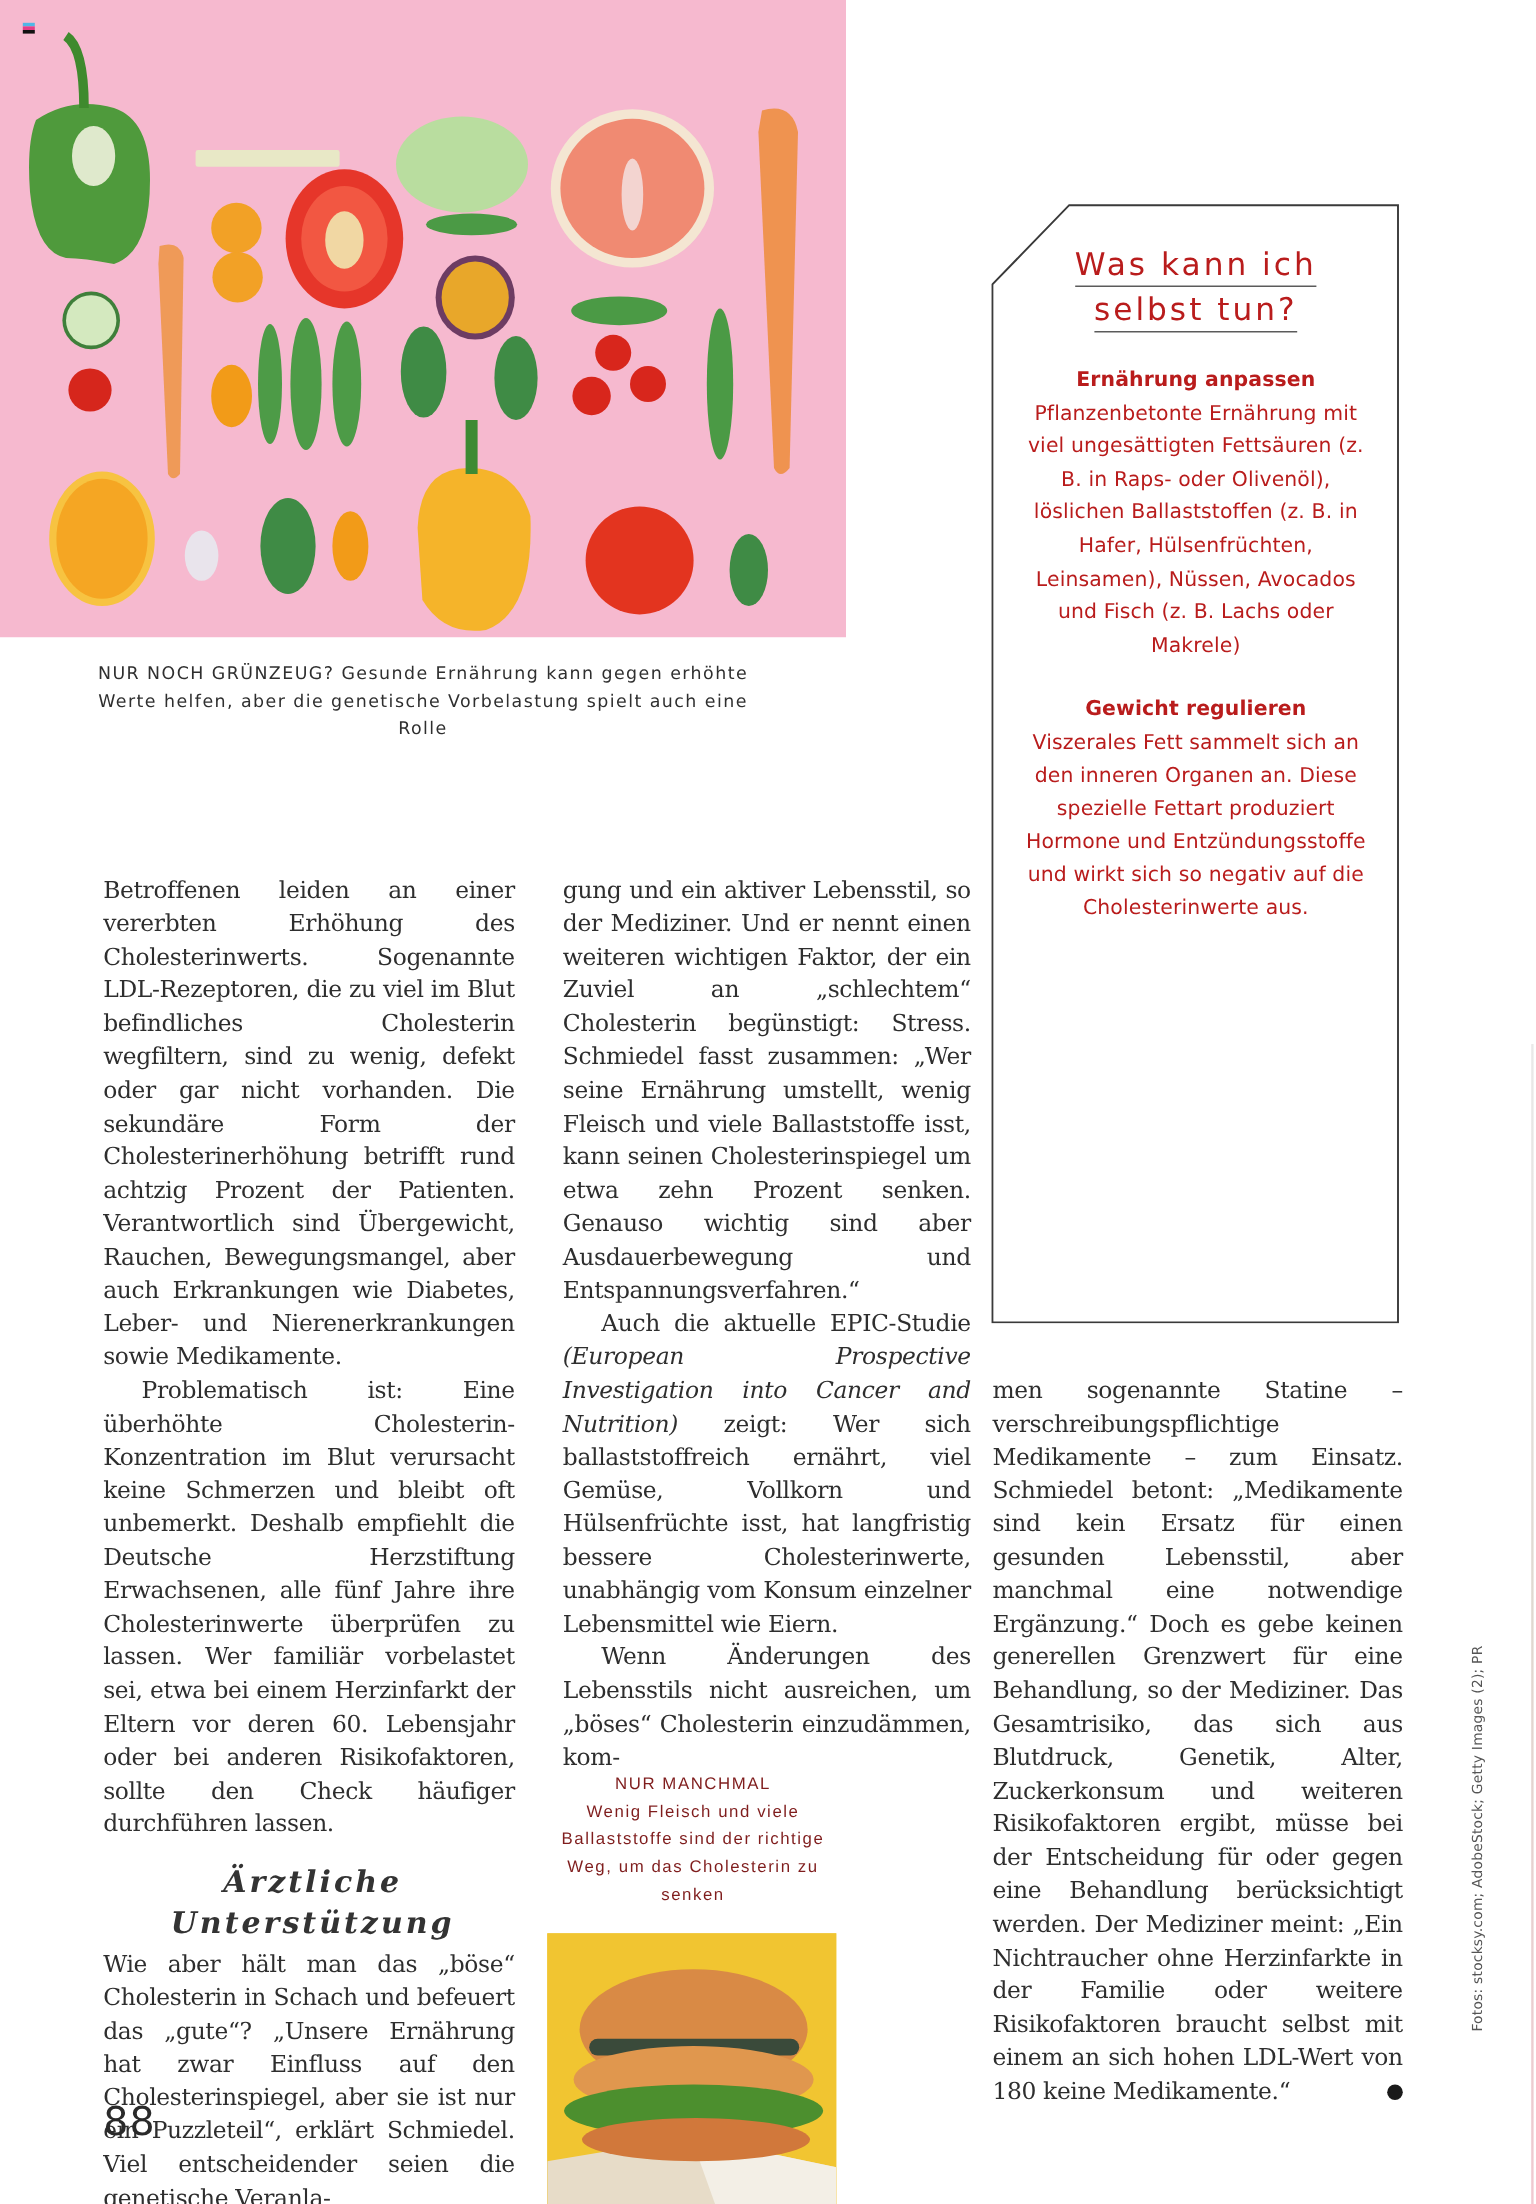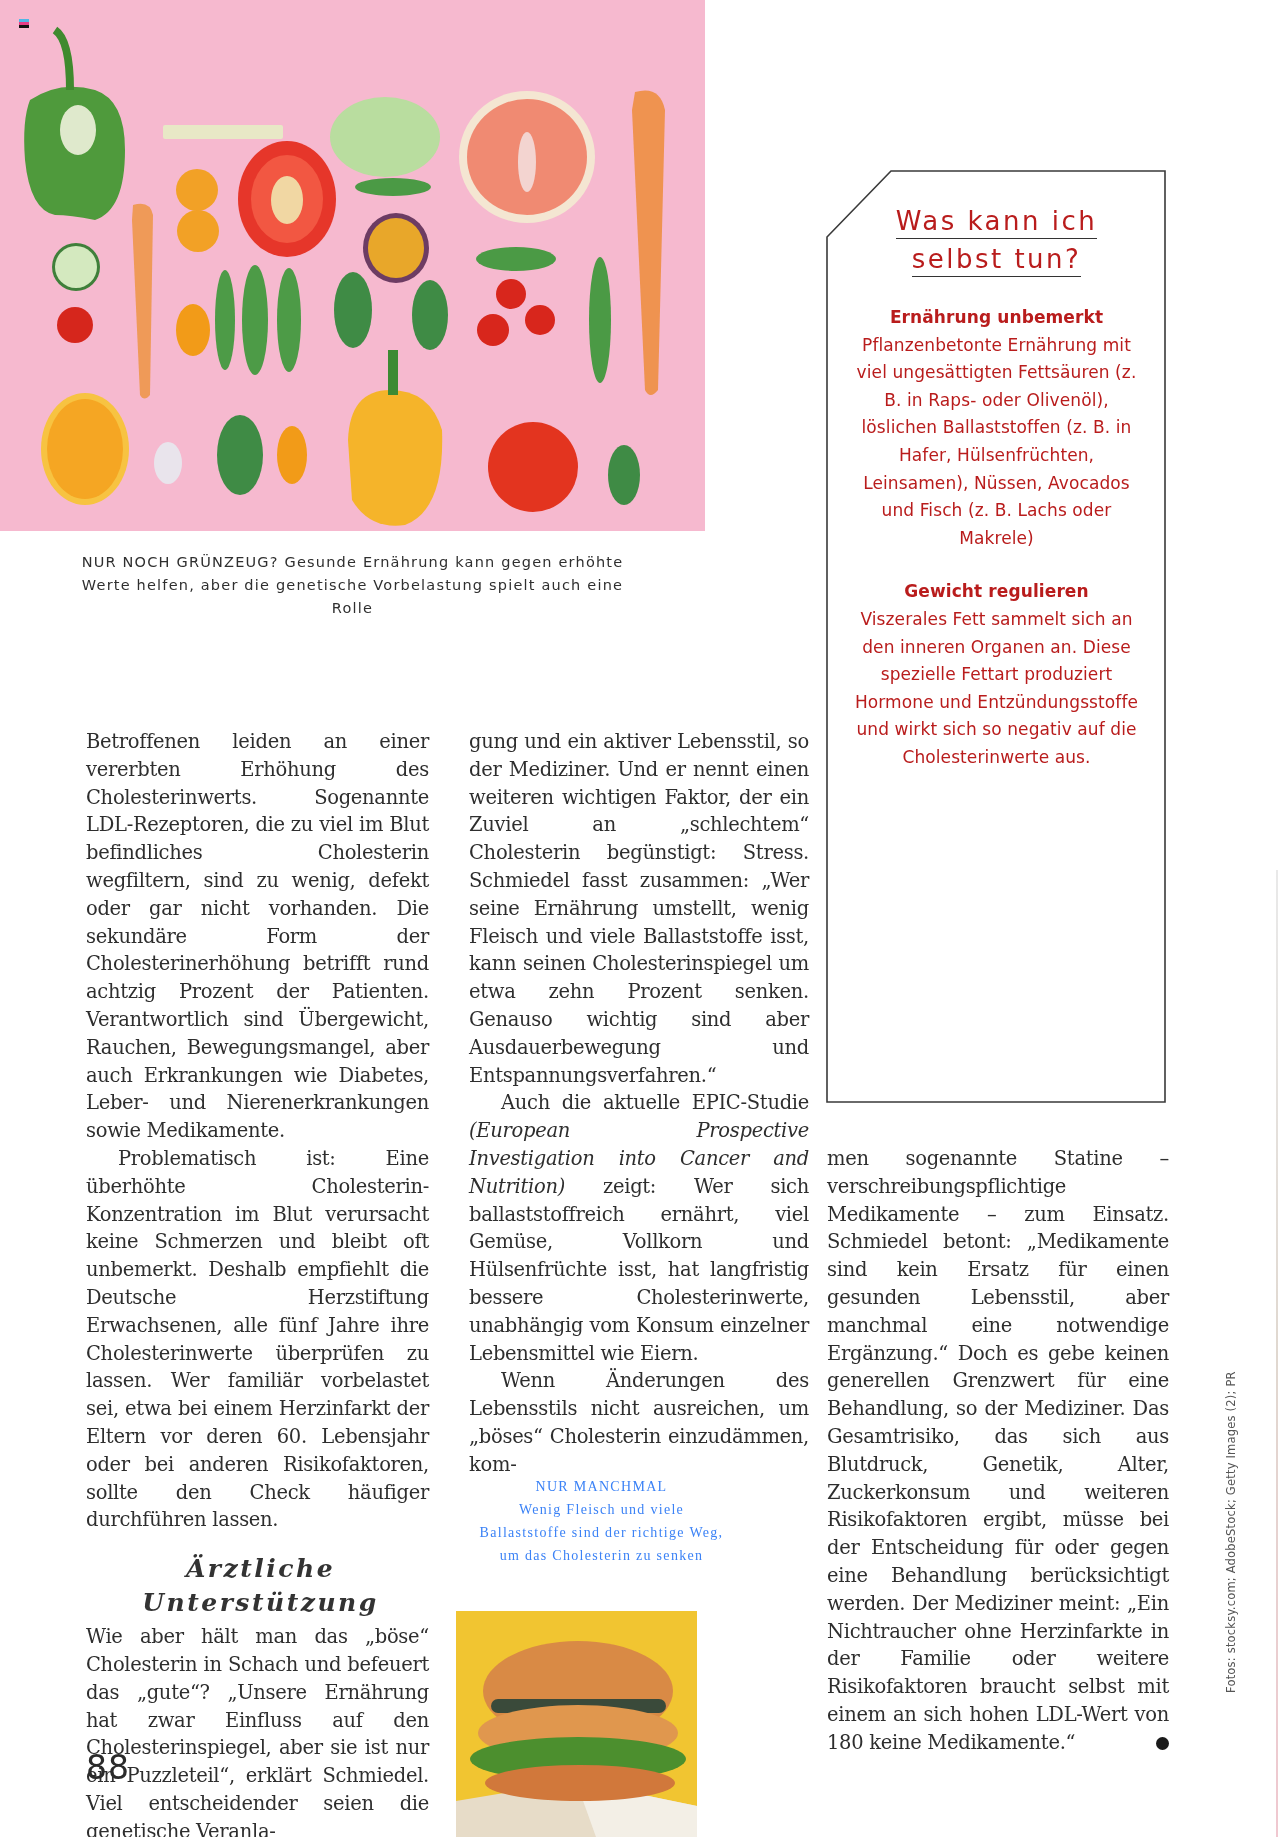--- a/index.html
+++ b/index.html
@@ -34,22 +34,22 @@
   .infobox svg.frame { position: absolute; left: 0; top: 0; width: 100%; height: 100%; }
   .infobox .inner { position: absolute; left: 0; top: 0; width: 100%; text-align: center; font-family: "DejaVu Sans", sans-serif; color: #b91c1c; }
   .box-title { margin-top: 32px; font-size: 26px; line-height: 38px; letter-spacing: 2.5px; font-weight: normal; }
   .box-title span { display: inline-block; border-bottom: 1.5px solid #333; line-height: 34px; }
   .box-section { margin-top: 26px; font-size: 17px; line-height: 27.6px; letter-spacing: 0.1px; }
   .box-section:first-of-type { margin-top: 30px; }
   .box-section h3 { font-size: 17px; font-weight: bold; line-height: 27.6px; }
   .box-section p { padding: 0 22px; }
 
   
-  .caption-2 { position: absolute; left: 479px; top: 1475px; width: 245px; text-align: center;
-    font-family: Liberation Serif, serif; font-size: 14px; line-height: 23px; letter-spacing: 1.3px; color: #3b82f6; }
+  .caption-2 { position: absolute; left: 455px; top: 1475px; width: 245px; text-align: center;
+    font-family: Liberation Sans, sans-serif; font-size: 14px; line-height: 23px; letter-spacing: 1.3px; color: #7f1d1d; }
   .photo-burger { position: absolute; left: 456px; top: 1611px; width: 241px; height: 226px; background: #f1c531; overflow: hidden; }
   .photo-burger svg { width: 100%; height: 100%; display: block; }
 
   .page-number { position: absolute; left: 86px; top: 1748px; font-family: "DejaVu Sans", sans-serif; font-size: 33px; font-weight: 400; color: #2a2a2a; letter-spacing: 1px; }
 
   .photo-credits { position: absolute; left: 1224px; top: 1693px; transform: rotate(-90deg); transform-origin: 0 0;
     font-family: "DejaVu Sans", sans-serif; font-size: 11.5px; color: #555; white-space: nowrap; letter-spacing: 0.2px; }
   .right-edge { position: absolute; left: 1276px; top: 870px; width: 2px; height: 967px; background: linear-gradient(#e9e9e9, #e0d8d0, #f0c8d0); }
 </style>
 </head>
@@ -140,21 +140,21 @@
 <div class="infobox">
   <svg class="frame" viewBox="0 0 341 933" preserveAspectRatio="none">
     <path d="M65 1 L339 1 L339 932 L1 932 L1 67 Z" fill="none" stroke="#3a3a3a" stroke-width="1.6"></path>
   </svg>
   <div class="inner">
     <div class="box-title">
       <span>Was kann ich</span><br>
       <span>selbst tun?</span>
     </div>
     <div class="box-section">
-      <h3>Ernährung unbemerkt</h3>
+      <h3>Ernährung anpassen</h3>
       <p>Pflanzenbetonte Ernährung mit viel ungesättigten Fettsäuren (z. B. in Raps- oder Olivenöl), löslichen Ballaststoffen (z. B. in Hafer, Hülsenfrüchten, Leinsamen), Nüssen, Avocados und Fisch (z. B. Lachs oder Makrele)</p>
     </div>
     <div class="box-section">
     </div>
     <div class="box-section">
       <h3>Gewicht regulieren</h3>
       <p>Viszerales Fett sammelt sich an den inneren Organen an. Diese spezielle Fettart produziert Hormone und Entzündungsstoffe und wirkt sich so negativ auf die Cholesterinwerte aus.</p>
     </div>
   </div>
 </div>

